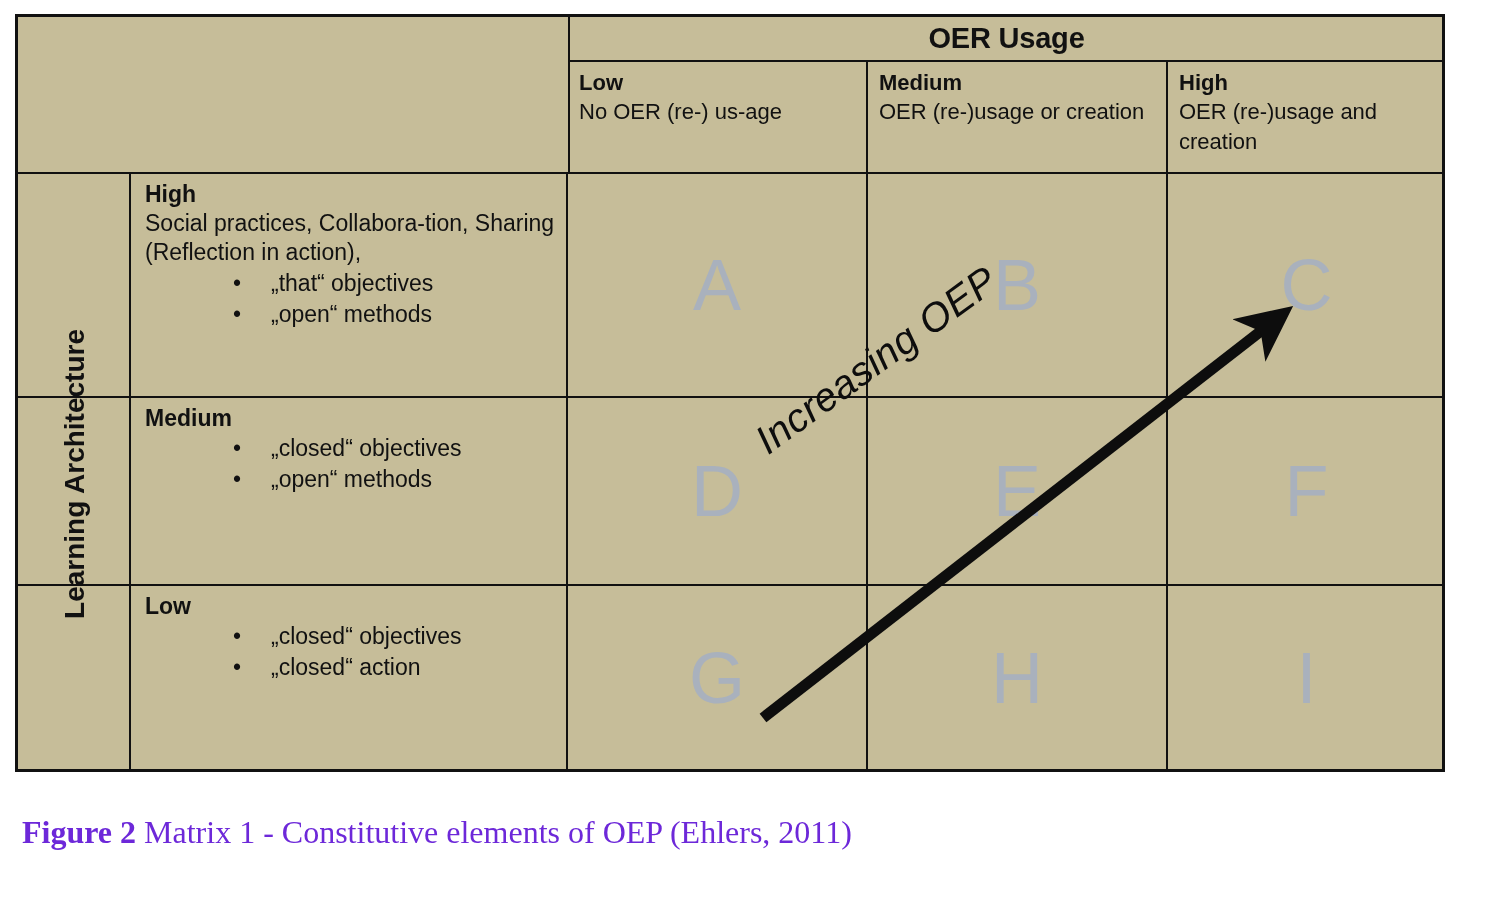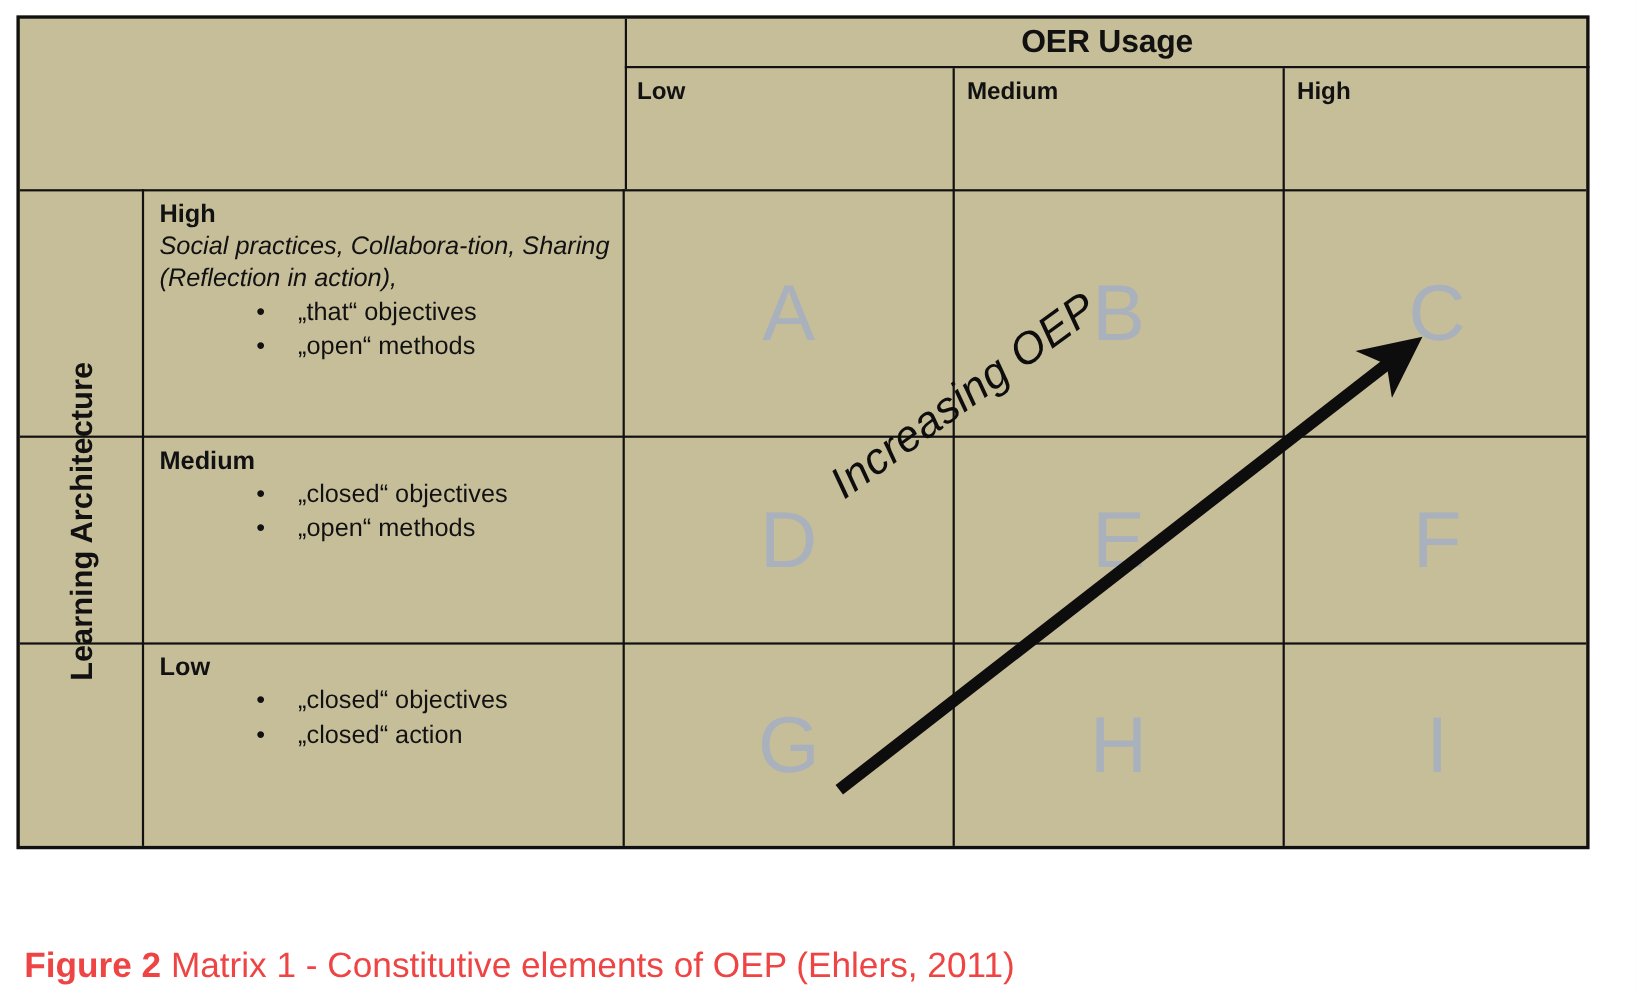--- a/index.html
+++ b/index.html
@@ -137,21 +137,20 @@
     line-height: 1.27;
     color: #111111;
   }
   .row-label .rl-title {
     font-weight: bold;
     display: block;
   }
   .row-label .rl-desc {
     display: block;
     font-weight: normal;
-    font-style: italic;
   }
   .row-label ul {
     list-style: none;
     margin: 0;
     padding: 0;
   }
   .row-label li {
     position: relative;
     padding-left: 126px;
     line-height: 1.35;
@@ -197,48 +196,52 @@
     font-style: italic;
     color: #0d0d0d;
     white-space: nowrap;
     letter-spacing: 0.5px;
   }
 
   
   #caption {
     position: absolute;
     left: 22px;
-    top: 859px;
+    top: 814px;
     font-size: 32px;
-    color: #ef4444;
+    color: #6d28d9;
     white-space: nowrap;
+    font-family: Liberation Serif, serif;
   }
   #caption .cap-label {
     font-weight: bold;
   }
 </style>
 </head>
 <body>
 
 <div id="figure">
 
   <div id="matrix">
 
     <div id="oer-usage-title">OER Usage</div>
     <div id="header-underline"></div>
     <div id="vline-headcol"></div>
 
     <div class="col-head" id="col-head-low">
       <span class="ch-title">Low</span>
+      <span class="ch-desc">No OER (re-) us-age</span>
     </div>
     <div class="col-head" id="col-head-medium">
       <span class="ch-title">Medium</span>
+      <span class="ch-desc">OER (re-)usage  or creation</span>
     </div>
     <div class="col-head" id="col-head-high">
       <span class="ch-title">High</span>
+      <span class="ch-desc">OER (re-)usage and creation</span>
     </div>
 
     <div class="hline" style="top:155px;"></div>
 
     <div class="hline" style="top:379px;"></div>
 
     <div class="hline" style="top:567px;"></div>
 
     <div class="vline" style="left:111px; top:155px; bottom:0;"></div>
 

